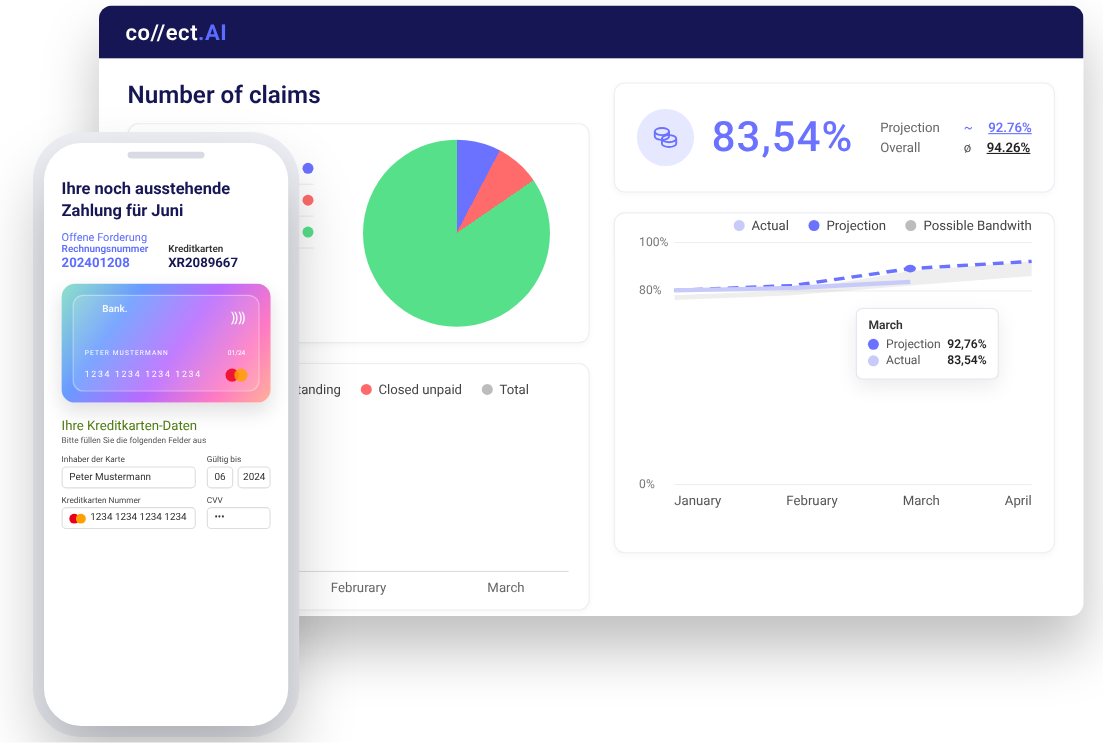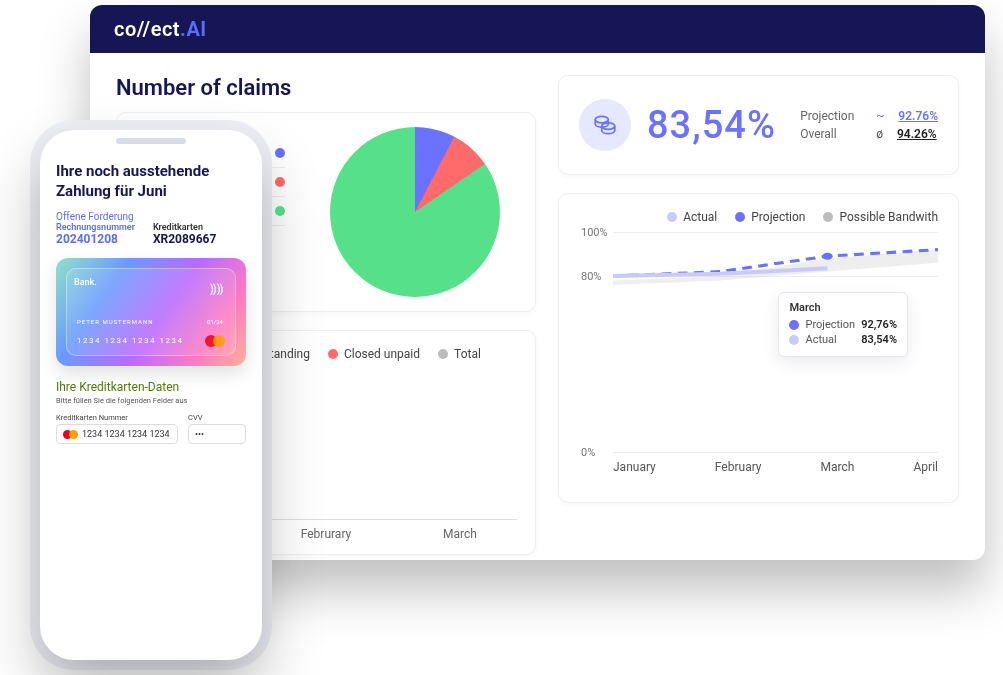--- a/index.html
+++ b/index.html
@@ -85,21 +85,21 @@
     font-size: 24px;
   }
   .big-rate { font-size: 38px; font-weight: 500; color: #6a72ff; letter-spacing: 1px; }
   .rate-side { margin-left: auto; font-size: 12px; color: #555; }
   .rate-side .row { display: flex; align-items: center; gap: 14px; margin: 4px 0; }
   .rate-side .lbl { width: 62px; color: #666; }
   .rate-side .val { font-weight: 600; color: #222; text-decoration: underline; }
   .rate-side .proj { color: #6a72ff; }
 
   
-  .line-card { height: 310px; padding: 16px 20px 10px; position: relative; }
+  .line-card { height: 310px; padding: 4px 20px 10px; position: relative; }
   .line-legend { display: flex; justify-content: flex-end; gap: 18px; font-size: 12px; color: #444; margin-bottom: 8px;}
   .line-plot { position: relative; height: 220px; margin-left: 34px; }
   .ytick { position: absolute; left: -32px; font-size: 11px; color: #777; transform: translateY(-50%); }
   .grid { position: absolute; left: 0; right: 0; border-top: 1px solid #eee; }
   .xlabels { display: flex; justify-content: space-between; font-size: 12px; color: #555; margin-top: 8px; padding-left: 34px; }
 
   .tooltip {
     position: absolute;
     right: 30px; top: 60px;
     background: #fff; border: 1px solid #e4e6ef;
@@ -139,21 +139,21 @@
     width: 100%; height: 108px; border-radius: 12px;
     background: linear-gradient(125deg, #8fe2c9 0%, #6a9bff 28%, #b86bff 55%, #ff7ac2 80%, #ffb199 100%);
     position: relative; color: #fff; padding: 10px 12px;
     box-shadow: 0 8px 18px rgba(0,0,0,.12);
     margin-bottom: 14px;
   }
   .credit-card .overlay-card {
     position: absolute; inset: 10px; border-radius: 10px;
     background: rgba(255,255,255,.12);
     border: 1px solid rgba(255,255,255,.35);
-    padding: 8px 7px;
+    padding: 8px 26px;
   }
   .credit-card .bank { font-size: 9px; font-weight: 600; opacity: .9; }
   .credit-card .wifi { position: absolute; top: 10px; right: 12px; font-size: 13px; }
   .credit-card .holder { position: absolute; bottom: 30px; left: 10px; font-size: 6px; letter-spacing: 1px; }
   .credit-card .exp { position: absolute; bottom: 30px; right: 12px; font-size: 6px; }
   .credit-card .number { position: absolute; bottom: 10px; left: 10px; font-size: 8px; letter-spacing: 1.5px; }
   .credit-card .mc { position: absolute; bottom: 8px; right: 10px; display: flex; }
   .credit-card .mc span { width: 12px; height: 12px; border-radius: 50%; }
   .credit-card .mc .r { background: rgba(235,0,27,.85); }
   .credit-card .mc .y { background: rgba(255,159,0,.85); margin-left: -4px; }
@@ -386,20 +386,39 @@
       <div class="mc">
           <span class="r"></span>
           <span class="y"></span>
         </div>
     </div>
   </div>
 
   <h3>Ihre Kreditkarten-Daten</h3>
   <div class="sub">Bitte füllen Sie die folgenden Felder aus</div>
 
+  <div class="form-row">
+    <div class="field grow">
+      <span class="flabel">Inhaber der Karte</span>
+      <div class="finput">
+          <span>Peter Mustermann</span>
+        </div>
+    </div>
+    <div class="field small">
+      <span class="flabel">Gültig bis</span>
+      <div class="gv-pair">
+        <div class="finput">
+            <span>06</span>
+          </div>
+        <div class="finput" style="width:32px">
+            <span>2024</span>
+          </div>
+      </div>
+    </div>
+  </div>
 
   <div class="form-row">
     <div class="field grow">
       <span class="flabel">Kreditkarten Nummer</span>
       <div class="finput">
         <span class="mc-small">
             <span class="r"></span>
             <span class="y"></span>
           </span>
         <span>1234 1234 1234 1234</span>

